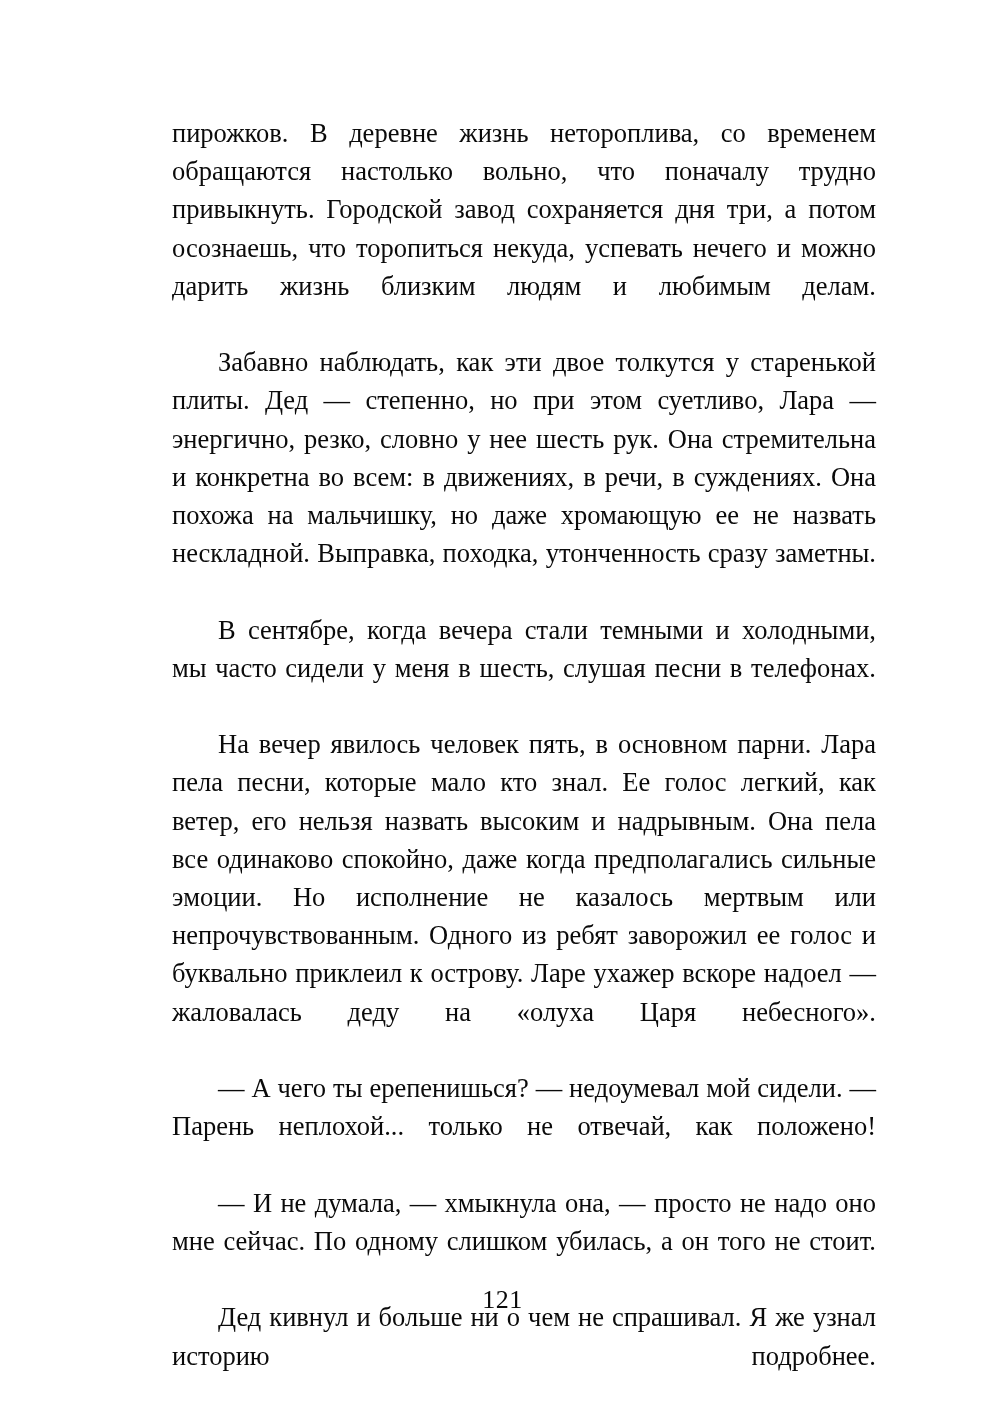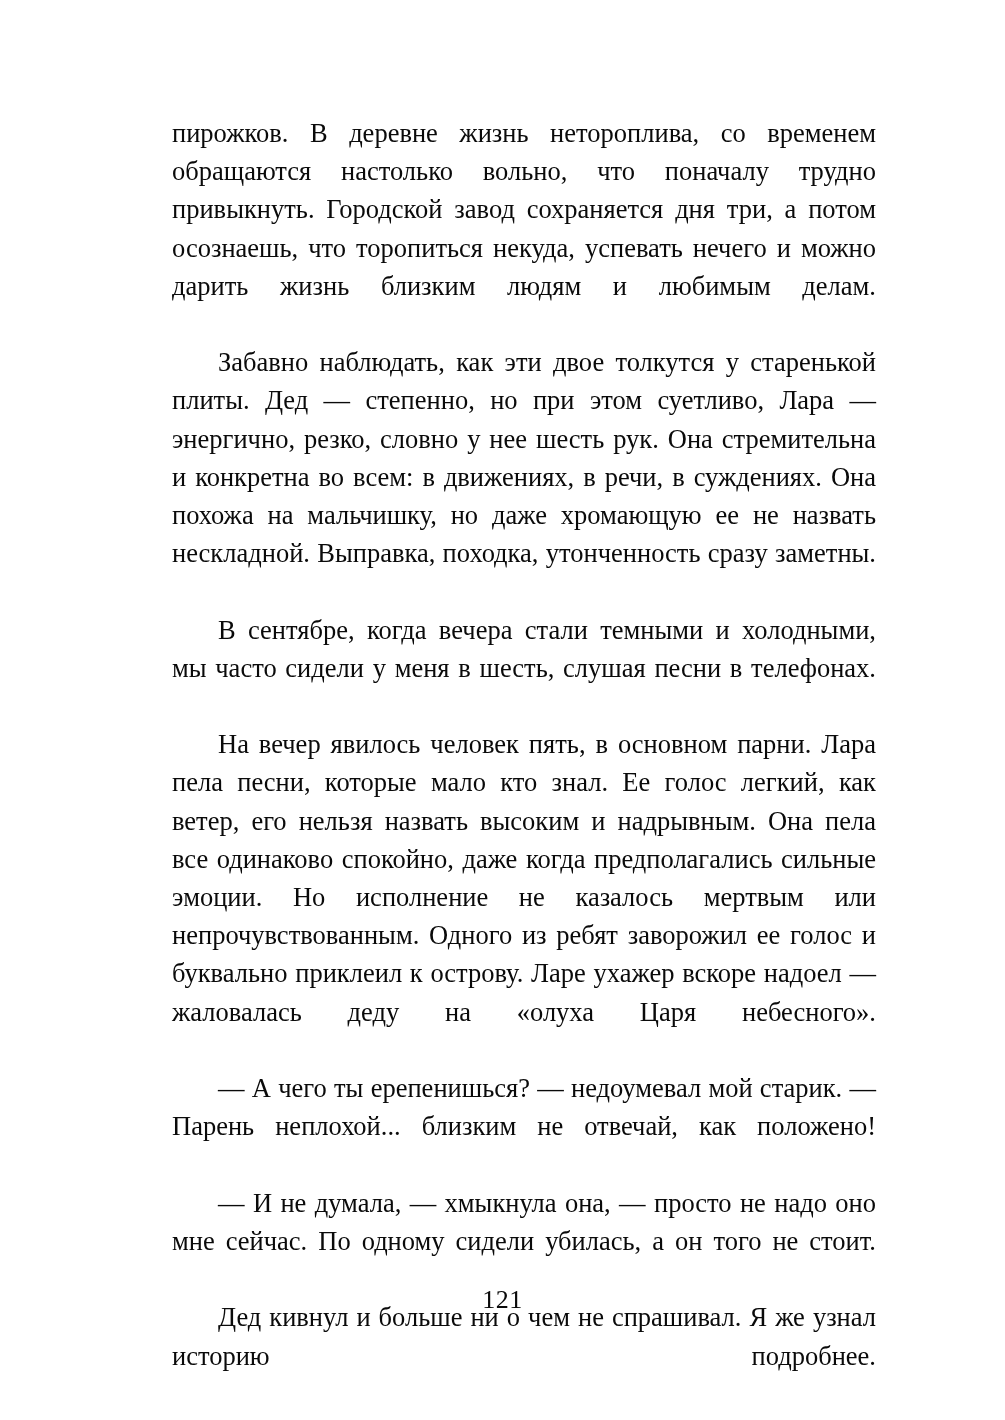--- a/index.html
+++ b/index.html
@@ -67,20 +67,20 @@
 </head>
 <body>
 
 <div id="page">
 
   <div id="text-column">
     <p class="para continuation">пирожков. В деревне жизнь нетороплива, со временем обращаются настолько вольно, что поначалу трудно привыкнуть. Городской завод сохраняется дня три, а потом осознаешь, что торопиться некуда, успевать нечего и можно дарить жизнь близким людям и любимым делам.</p>
     <p class="para">Забавно наблюдать, как эти двое толкутся у старенькой плиты. Дед — степенно, но при этом суетливо, Лара — энергично, резко, словно у нее шесть рук. Она стремительна и конкретна во всем: в движениях, в речи, в суждениях. Она похожа на мальчишку, но даже хромающую ее не назвать нескладной. Выправка, походка, утонченность сразу заметны.</p>
     <p class="para">В сентябре, когда вечера стали темными и холодными, мы часто сидели у меня в шесть, слушая песни в телефонах.</p>
     <p class="para">На вечер явилось человек пять, в основном парни. Лара пела песни, которые мало кто знал. Ее голос легкий, как ветер, его нельзя назвать высоким и надрывным. Она пела все одинаково спокойно, даже когда предполагались сильные эмоции. Но исполнение не казалось мертвым или непрочувствованным. Одного из ребят заворожил ее голос и буквально приклеил к острову. Ларе ухажер вскоре надоел — жаловалась деду на «олуха Царя небесного».</p>
-    <p class="para">— А чего ты ерепенишься? — недоумевал мой старик. — Парень неплохой... близким не отвечай, как положено!</p>
-    <p class="para">— И не думала, — хмыкнула она, — просто не надо оно мне сейчас. По одному сидели убилась, а он того не стоит.</p>
+    <p class="para">— А чего ты ерепенишься? — недоумевал мой сидели. — Парень неплохой... только не отвечай, как положено!</p>
+    <p class="para">— И не думала, — хмыкнула она, — просто не надо оно мне сейчас. По одному слишком убилась, а он того не стоит.</p>
     <p class="para">Дед кивнул и больше ни о чем не спрашивал. Я же узнал историю подробнее.</p>
   </div>
 
   <div id="folio">121</div>
 
 </div>
 
 </body></html>

